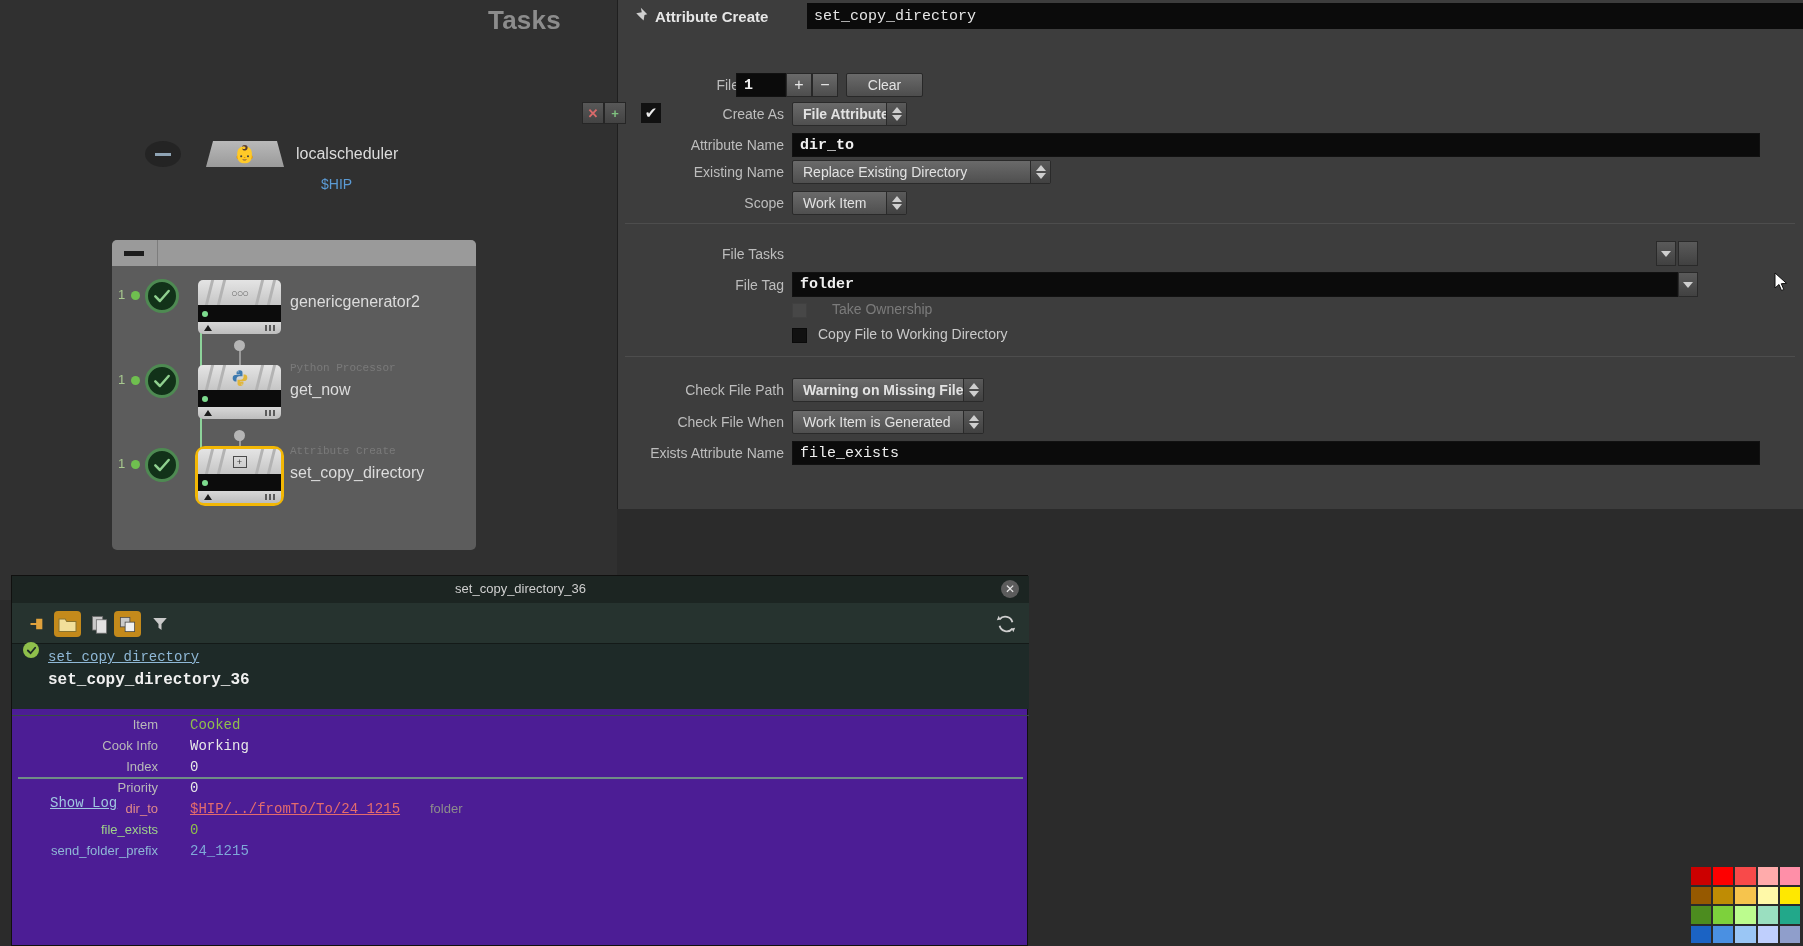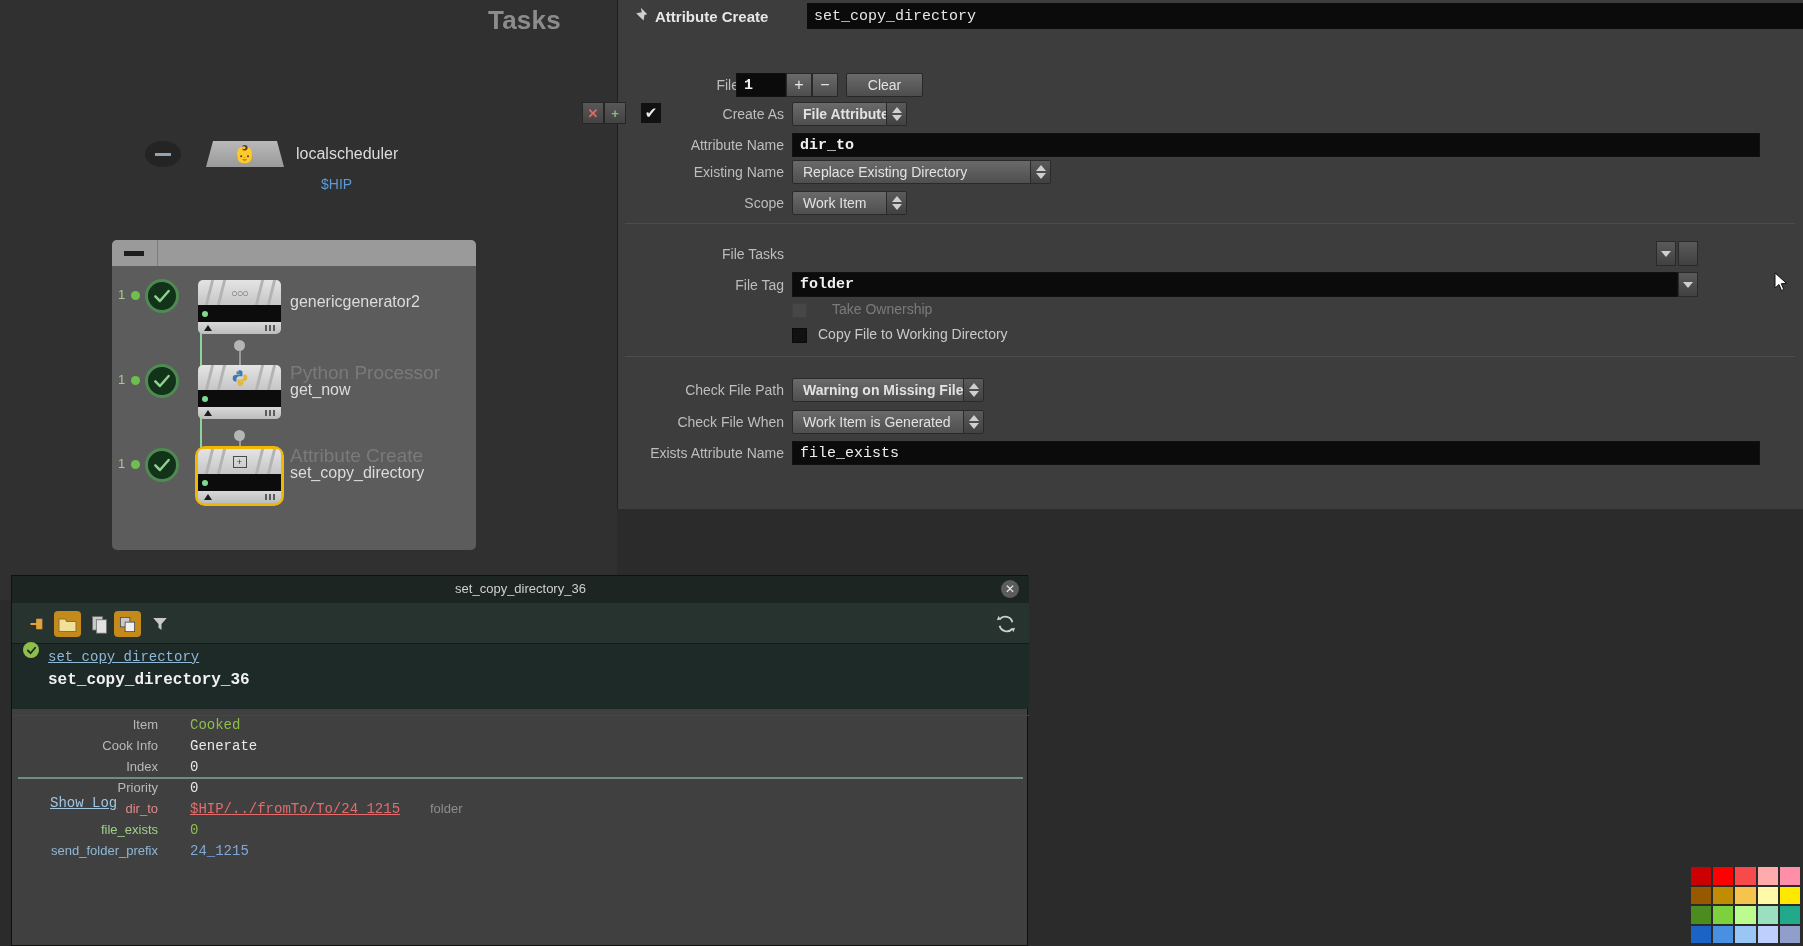--- a/index.html
+++ b/index.html
@@ -61,21 +61,21 @@
   .pdg-bot .bars { position:absolute; right:6px; top:3px; width:10px; height:6px;
      background:repeating-linear-gradient(90deg,#5b5b5b 0 2px,transparent 2px 4px); }
   .pdg-node.selected { outline:3px solid #f2b705; border-radius:7px; }
 
   .cook-badge { position:absolute; width:34px; height:34px; border-radius:50%;
      background:#123219; border:3px solid #4e8a52; display:flex; align-items:center; justify-content:center; }
   .cook-badge svg { width:20px; height:20px; }
   .cnt-num { position:absolute; font-size:13px; color:#a8c98f; }
   .cnt-dot { position:absolute; width:9px; height:9px; border-radius:50%; background:#6fbf4f; }
 
-  .node-type { position:absolute; font-size:19px; color:#7a7a7a; }
+  .node-type { position:absolute; font-size:11px; color:#7a7a7a;font-family:Liberation Mono, monospace; }
   .node-name { position:absolute; font-size:16px; color:#dcdcdc; }
 
   
   #param {
     position:absolute; left:617px; top:0; width:1186px; height:509px;
     background:#3d3d3d; border-left:1px solid #1f1f1f;
   }
   #param-header { position:absolute; left:0; top:0; width:1186px; height:33px; background:#3d3d3d; }
   #pin-icon { position:absolute; left:10px; top:5px; width:22px; height:22px; }
   #param-optype { position:absolute; left:37px; top:8px; font-size:15px; font-weight:bold; color:#e6e6e6; }
@@ -116,21 +116,21 @@
   .chk-lbl { position:absolute; font-size:14px; color:#c9c9c9; }
   .chk-lbl.dis { color:#7b7b7b; }
   .mini-btn { position:absolute; width:22px; height:22px; background:linear-gradient(#585858,#434343);
      border:1px solid #262626; display:flex; align-items:center; justify-content:center; font-size:13px; font-weight:bold; }
   .drop-sq { position:absolute; width:20px; background:linear-gradient(#5a5a5a,#414141);
      border:1px solid #2a2a2a; display:flex; align-items:center; justify-content:center; }
 
   
   #taskpanel {
     position:absolute; left:11px; top:575px; width:1017px; height:371px;
-    background:#404040; border:1px solid #10100f;
+    background:#4c1d95; border:1px solid #10100f;
   }
   #tp-title { position:absolute; left:0; top:0; width:1017px; height:27px; background:#1c2522; }
   #tp-title span { position:absolute; left:0; right:0; top:5px; text-align:center; font-size:13px; color:#cfcfcf; }
   #tp-close { position:absolute; right:10px; top:4px; width:18px; height:18px; border-radius:50%;
      background:#5c5c5c; color:#e8e8e8; font-size:12px; display:flex; align-items:center; justify-content:center; }
   #tp-toolbar { position:absolute; left:0; top:27px; width:1017px; height:41px; background:#26332f;
      border-bottom:1px solid #141a18; }
   .tb-ico { position:absolute; top:8px; width:27px; height:26px; display:flex; align-items:center; justify-content:center; }
   .tb-ico.act { background:#c48a1b; border-radius:4px; }
   #tp-refresh { position:absolute; right:12px; top:10px; width:22px; height:22px; color:#cfcfcf; }
@@ -434,21 +434,21 @@
         </svg>
     </div>
 
     <div id="tp-rows">
       <div class="tr" style="left:0; top:0; width:1017px;">
         <span class="k" style="left:0; width:146px; color:#b9b9b9;">Item</span>
         <span class="v" style="left:178px; color:#8fbf4b;">Cooked</span>
       </div>
       <div class="tr" style="left:0; top:21px; width:1017px;">
         <span class="k" style="left:0; width:146px; color:#b9b9b9;">Cook Info</span>
-        <span class="v" style="left:178px; color:#e8e8e8;">Generate</span>
+        <span class="v" style="left:178px; color:#e8e8e8;">Working</span>
       </div>
       <div class="tr" style="left:0; top:42px; width:1017px;">
         <span class="k" style="left:0; width:146px; color:#b9b9b9;">Index</span>
         <span class="v" style="left:178px; color:#e8e8e8;">0</span>
       </div>
       <div class="tr" style="left:0; top:63px; width:1017px;">
         <span class="k" style="left:0; width:146px; color:#b9b9b9;">Priority</span>
         <span class="v" style="left:178px; color:#e8e8e8;">0</span>
       </div>
       <div class="tr" style="left:0; top:84px; width:1017px;">

